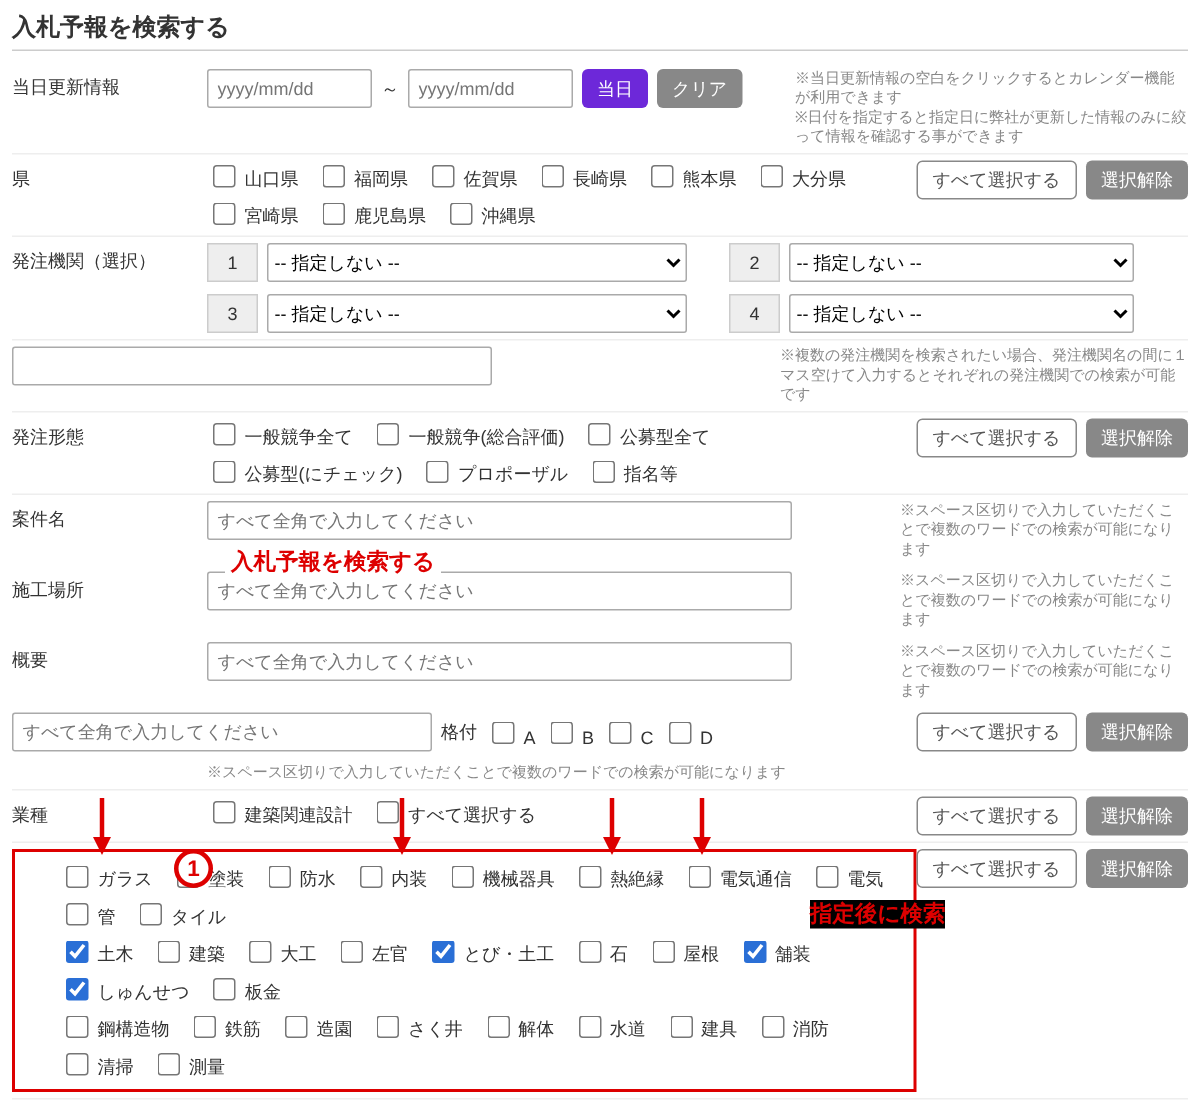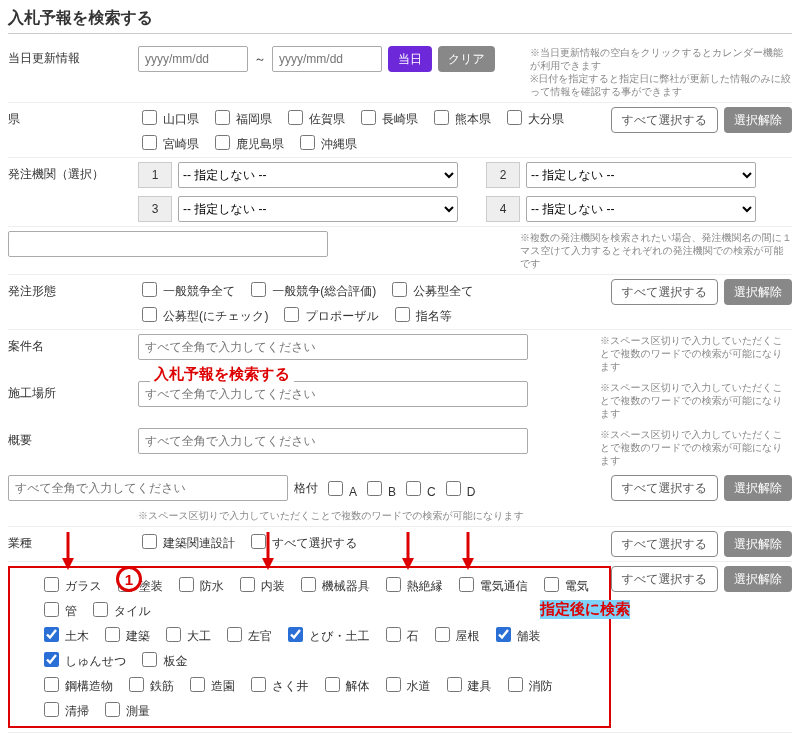--- a/index.html
+++ b/index.html
@@ -18,21 +18,21 @@
   .btn { display:inline-flex; align-items:center; justify-content:center; height:26px; padding:0 10px; font-size:12px; color:#fff; border:none; border-radius:4px; cursor:pointer; }
   .btn-gray { background:#888; }
   .btn-dark { background:#6d28d9; }
   .btn-out { background:#fff; color:#555; border:1px solid #888; }
   .cb { display:inline-flex; align-items:flex-end; gap:3px; margin-right:6px; font-size:12px;}
   .cb input { width:15px; height:15px; }
   .numbadge { background:#eee; border:1px solid #ccc; width:34px; height:26px; display:inline-flex; align-items:center; justify-content:center; }
   .circlenum { display:inline-flex; width:26px; height:26px; border:3px solid #d00; color:#d00; border-radius:50%; align-items:center; justify-content:center; font-weight:bold; font-size:15px;}
   .redbox { border:2px solid #d00; padding:6px; }
   .annoTextTop { position:absolute; left:150px; top:365px; font-size:15px; color:#d00; font-weight:bold; background:#fff; padding:0 4px; z-index:10;}
-  .annoText2 { position:absolute; left:540px; top:600px; font-size:15px; color:#d00; font-weight:bold; background:#7dd3fc; z-index:10;}
+  .annoText2 { position:absolute; left:540px; top:600px; font-size:15px; color:#d00; font-weight:bold; background:#000000; z-index:10;}
   .rel { position:relative; }
   .redarrow { position:absolute; z-index:9; }
 </style>
 </head>
 <body class="rel">
 
 <h2>入札予報を検索する</h2>
 
 <div class="row rowline">
   <div class="label">当日更新情報</div>

